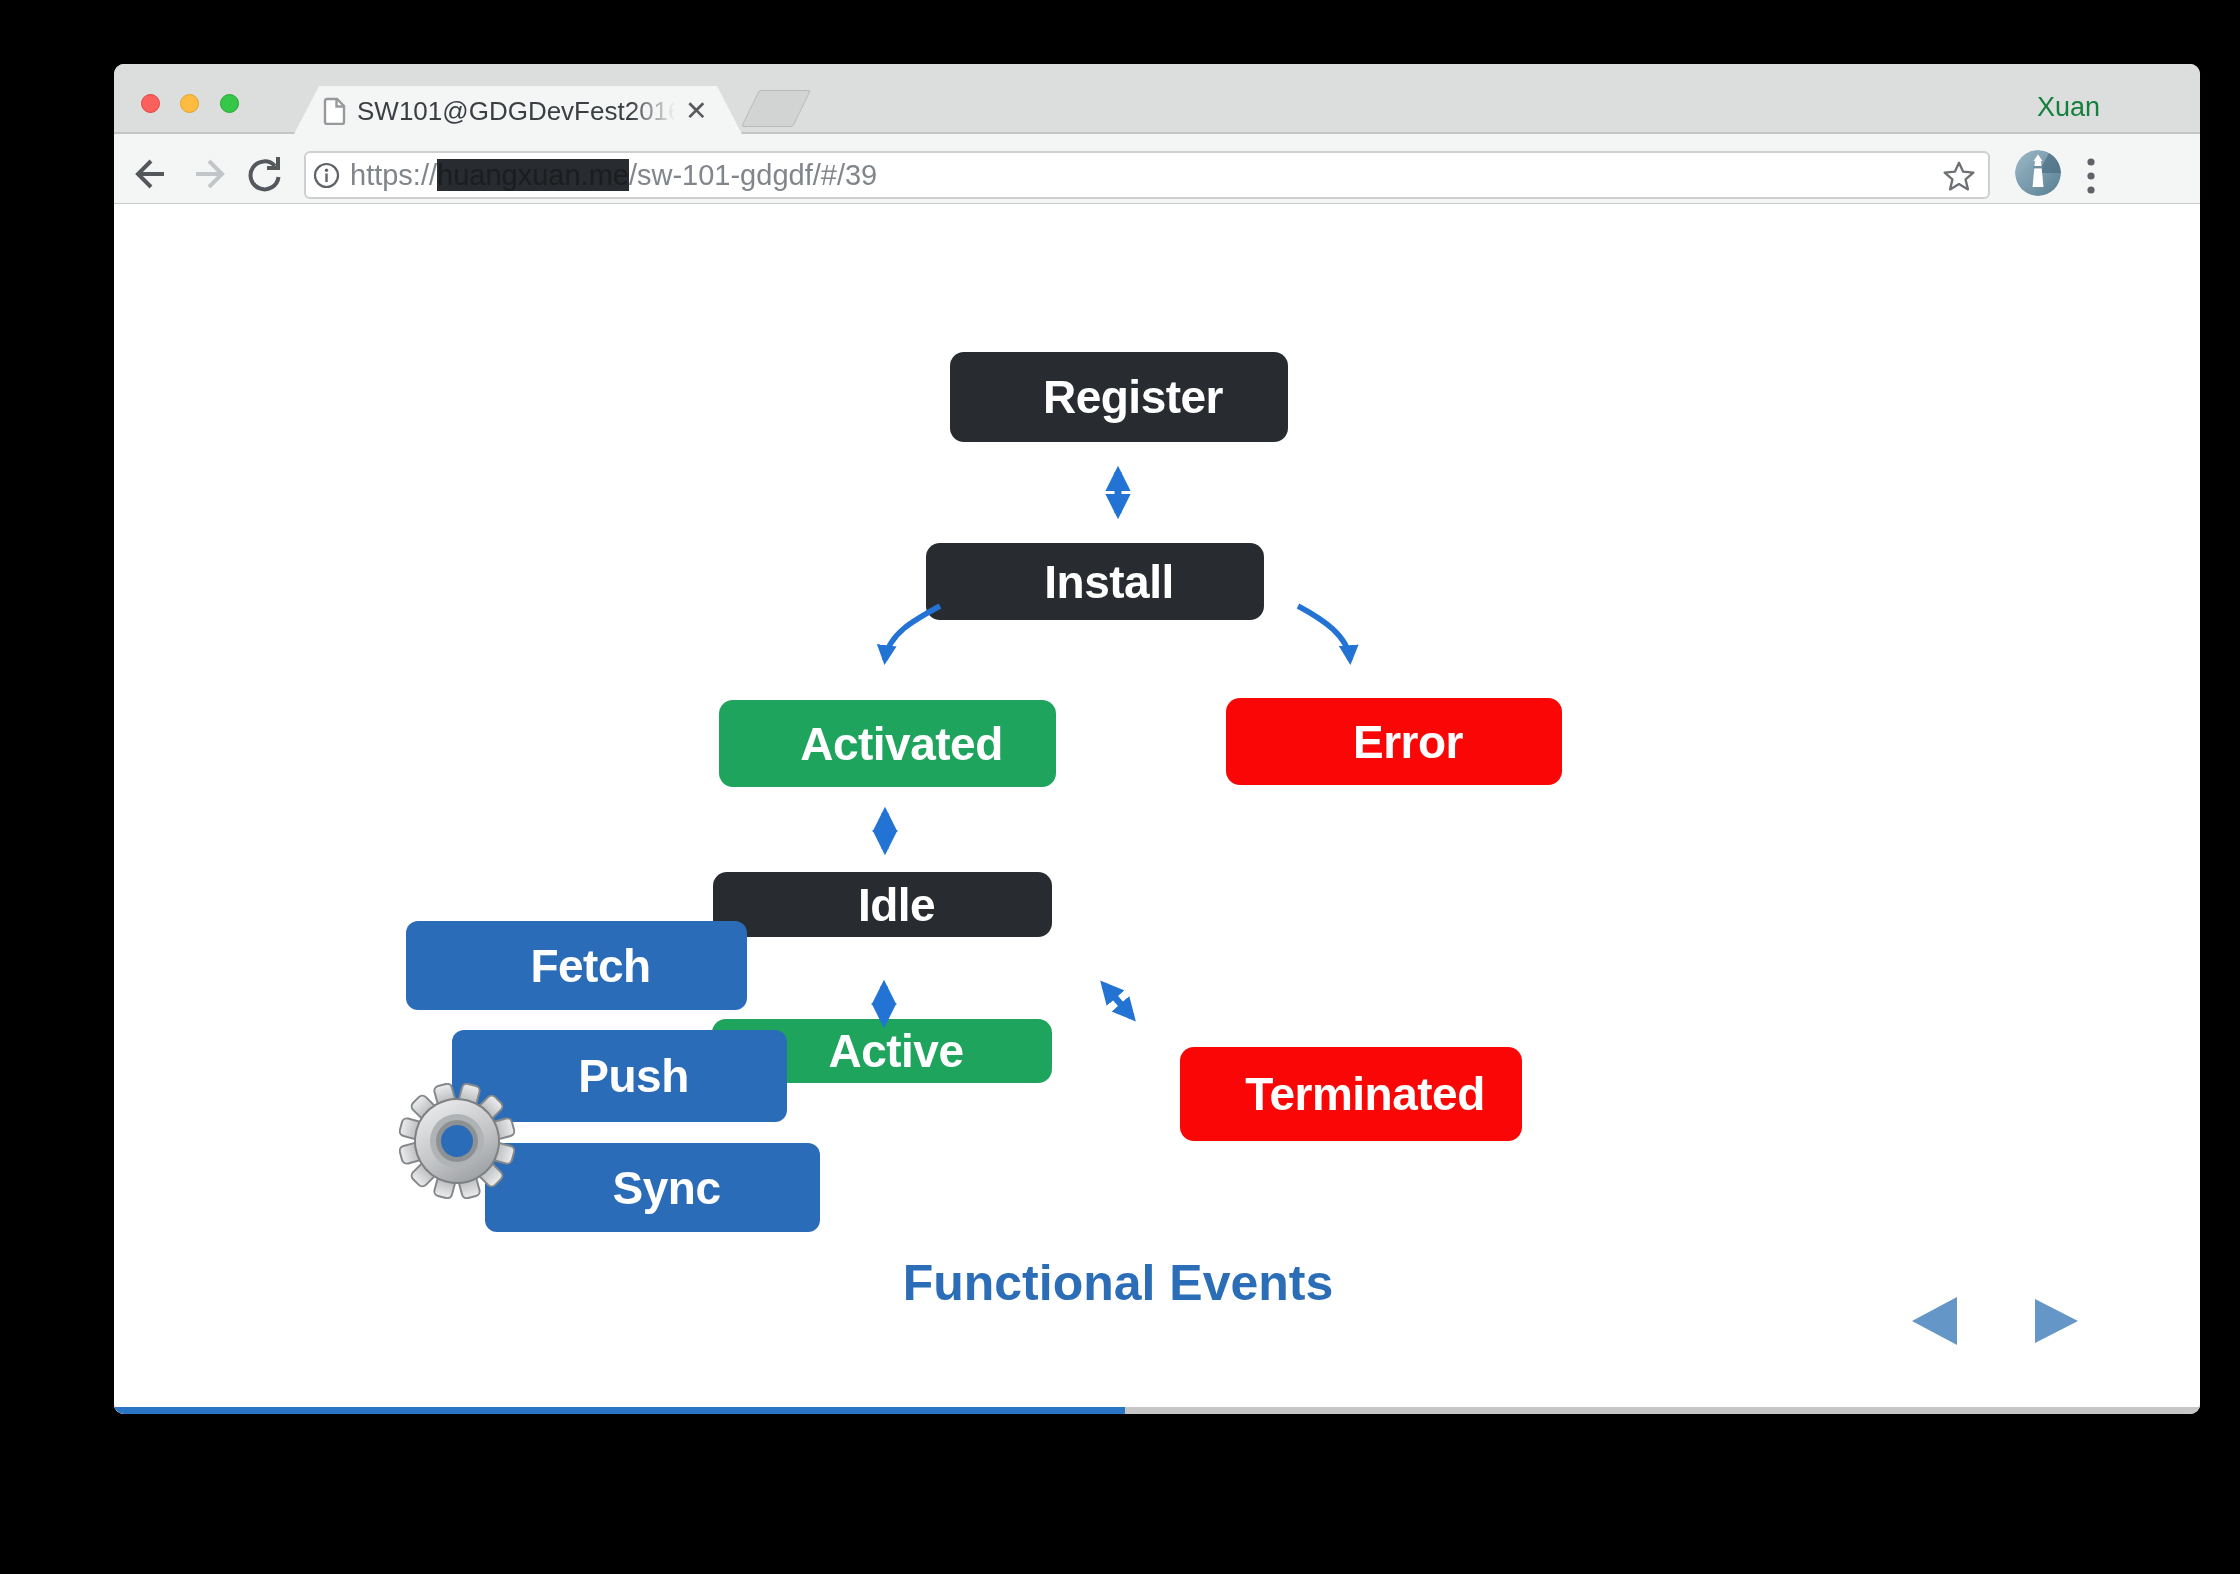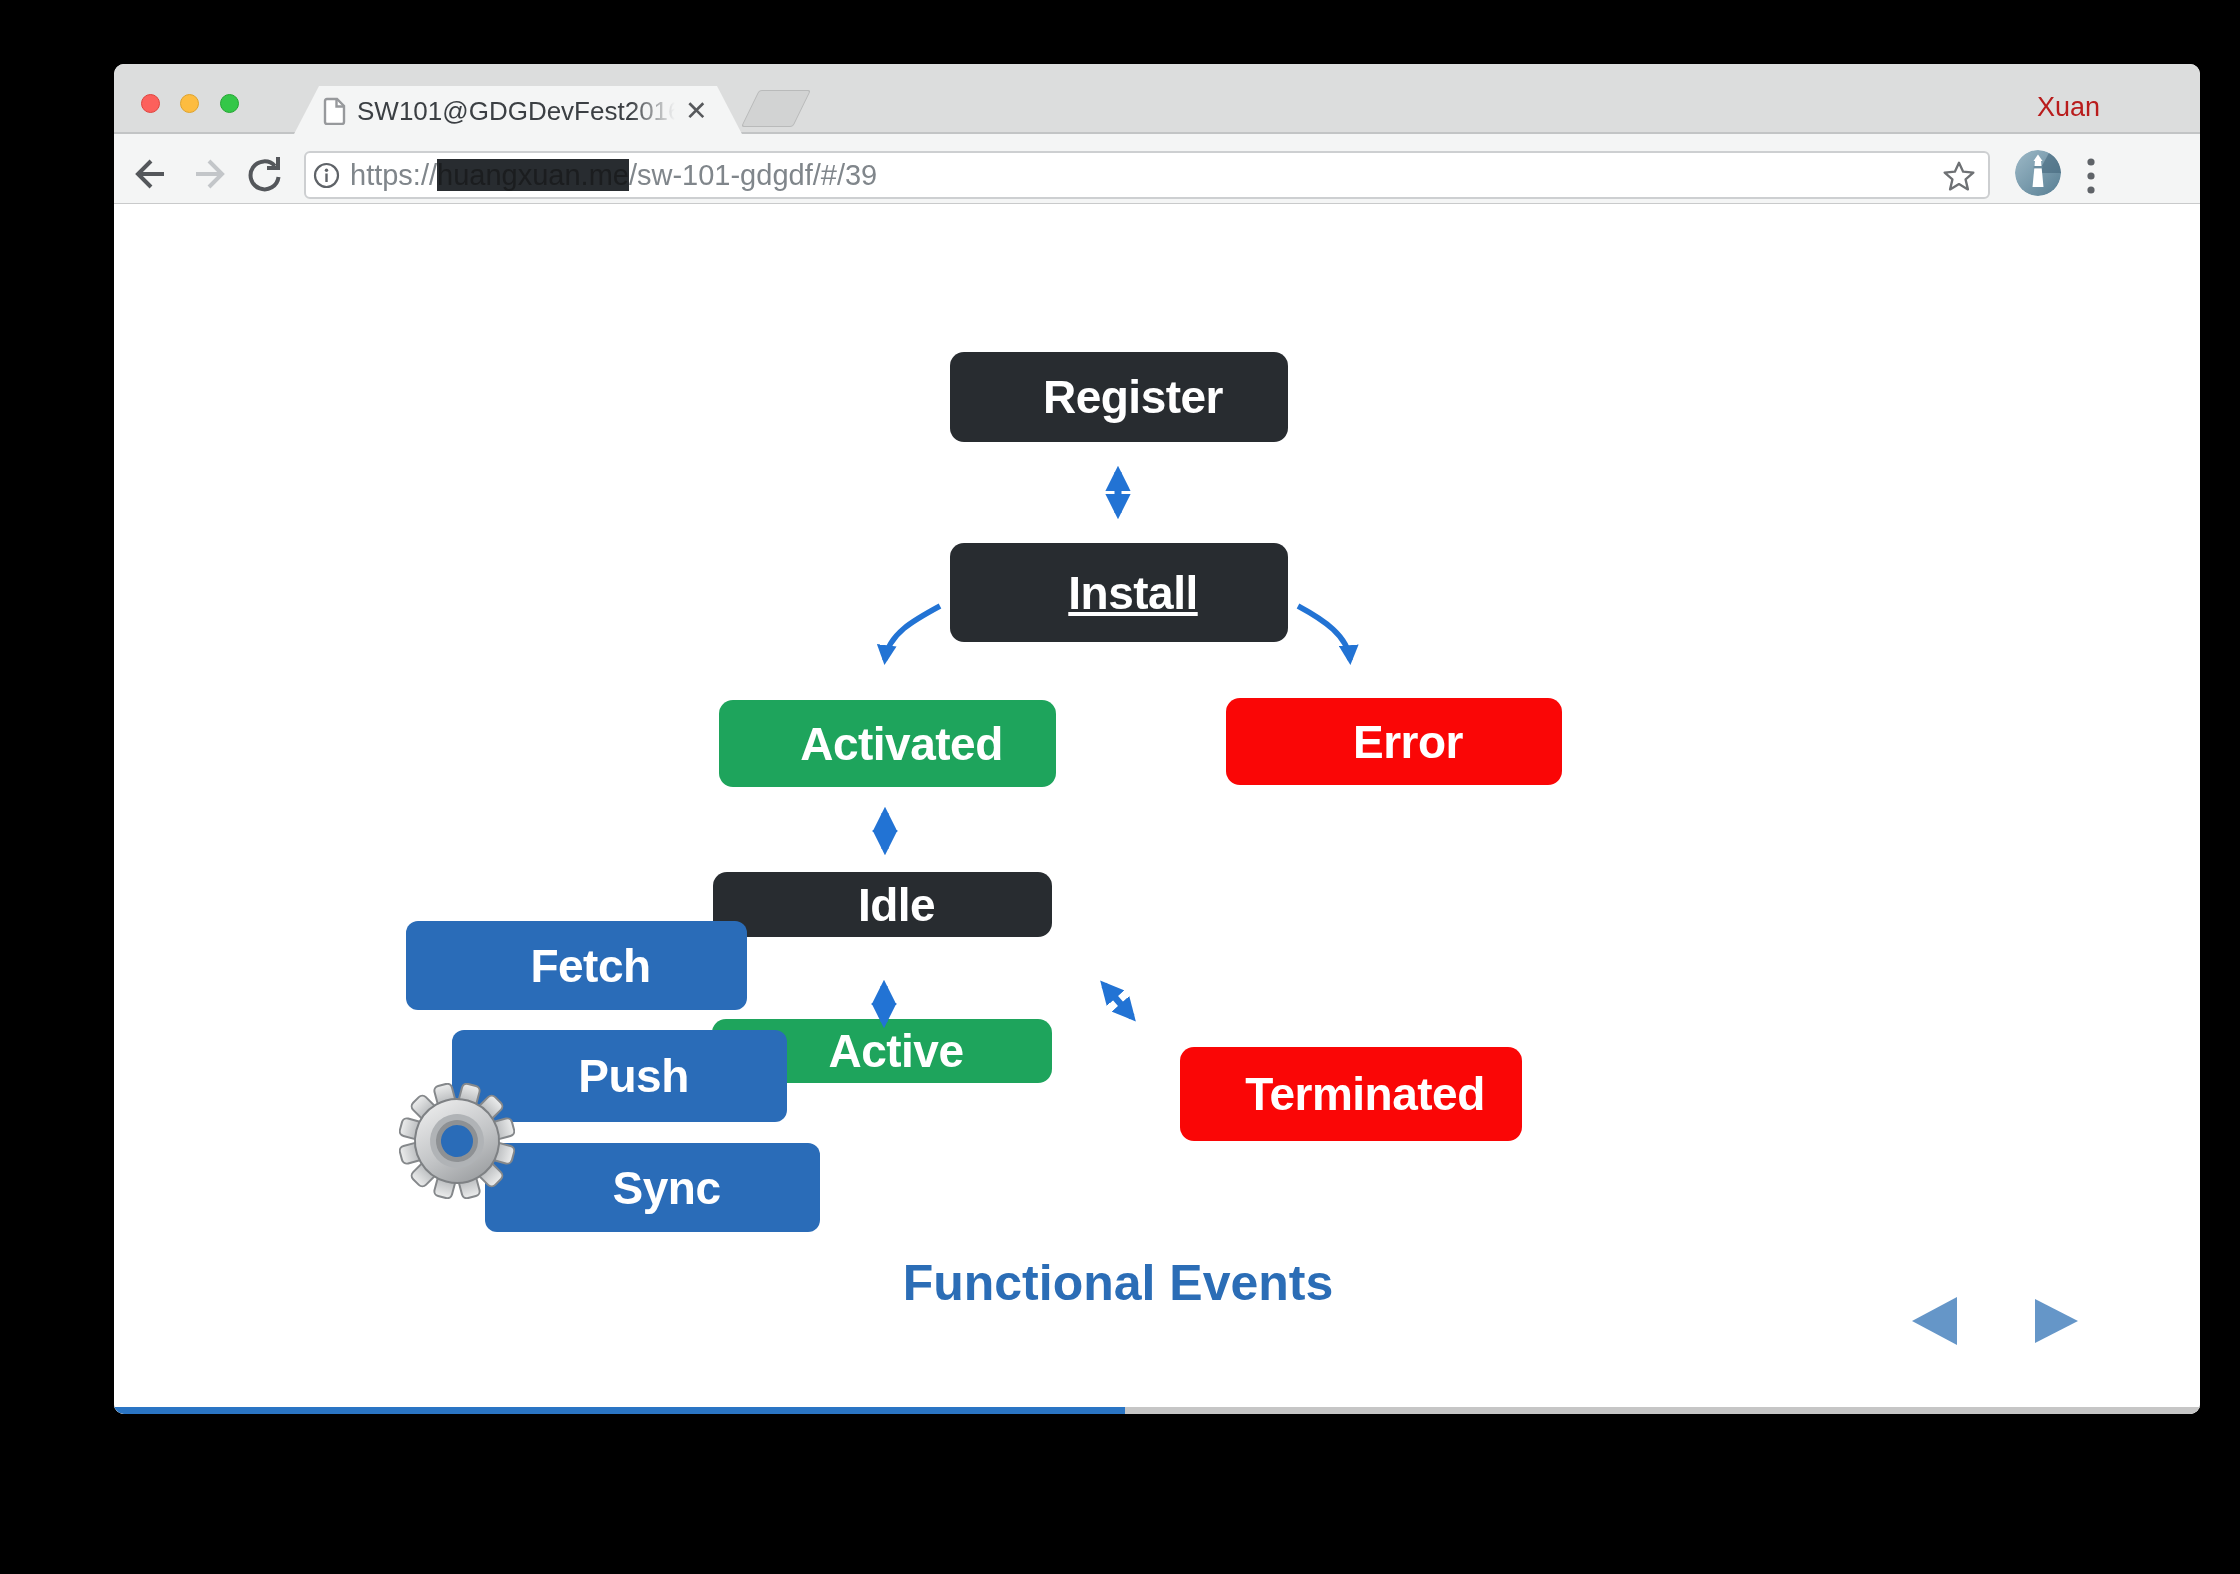--- a/index.html
+++ b/index.html
@@ -20,21 +20,21 @@
   .tab-inner{position:absolute;left:0;top:0;width:100%;height:100%;display:flex;align-items:center;}
   .doc-icon{position:absolute;left:30px;top:11px;}
   .tab-title{position:absolute;left:64px;top:0;height:100%;line-height:50px;width:318px;
              font-size:26px;color:#3b3f43;white-space:nowrap;overflow:hidden;
              -webkit-mask-image:linear-gradient(90deg,#000 86%,transparent);
              mask-image:linear-gradient(90deg,#000 86%,transparent);}
   .tab-close{position:absolute;left:392px;top:0;height:100%;line-height:50px;
              font-size:27px;color:#57595c;cursor:default;}
   .newtab-btn{position:absolute;left:636px;top:26px;width:52px;height:37px;background:#d2d3d3;
               border:1px solid #b9baba;border-radius:3px;transform:skewX(-26deg);}
-  .profile-name{position:absolute;top:28px;right:100px;font-size:27px;color:#b91c1c;}
+  .profile-name{position:absolute;top:28px;right:100px;font-size:27px;color:#15803d;}
 
   
   .toolbar{position:absolute;left:0;top:70px;width:100%;height:70px;background:#f4f5f5;
            border-bottom:1px solid #c9cacb;}
   .navbtn{position:absolute;top:18px;width:44px;height:44px;}
   .omnibox{position:absolute;left:190px;top:17px;width:1686px;height:48px;background:#fff;
            border:2px solid #cdcfd1;border-radius:6px;}
   .url{position:absolute;left:44px;top:0;height:44px;line-height:44px;font-size:29px;white-space:nowrap;}
   .url .gray{color:#80868b;}
   .url .dark{color:#1b1d1f;}
@@ -135,21 +135,21 @@
       <svg class="menu-dots" width="20" height="46" viewBox="0 0 20 46">
         <circle cx="10" cy="9" r="3.6" fill="#5f6368"></circle>
         <circle cx="10" cy="23" r="3.6" fill="#5f6368"></circle>
         <circle cx="10" cy="37" r="3.6" fill="#5f6368"></circle>
       </svg>
     </div>
 
     <div class="content">
 
       <div class="box dark" style="left:836px;top:147px;width:338px;height:90px;">Register</div>
-      <div class="box dark" style="left:836px;top:338px;width:338px;height:99px;text-decoration:underline;">Install</div>
+      <div class="box dark" style="left:812px;top:338px;width:338px;height:77px;">Install</div>
       <div class="box green" style="left:605px;top:495px;width:337px;height:87px;">Activated</div>
       <div class="box red" style="left:1071px;top:493px;width:336px;height:87px;margin-left:41px;">Error</div>
       <div class="box dark" style="left:599px;top:667px;width:339px;height:65px;">Idle</div>
       <div class="box green" style="left:598px;top:814px;width:340px;height:64px;">Active</div>
       <div class="box red" style="left:1066px;top:842px;width:342px;height:94px;">Terminated</div>
 
       <svg id="arrows" width="2086" height="1209" viewBox="0 0 2086 1209">
         <defs>
           <marker id="ah" viewBox="0 0 10 10" refX="7.5" refY="5" markerWidth="3.6" markerHeight="3.6" orient="auto-start-reverse" markerUnits="strokeWidth">
             <path d="M0 0 L10 5 L0 10 Z" fill="#2273d4"></path>

